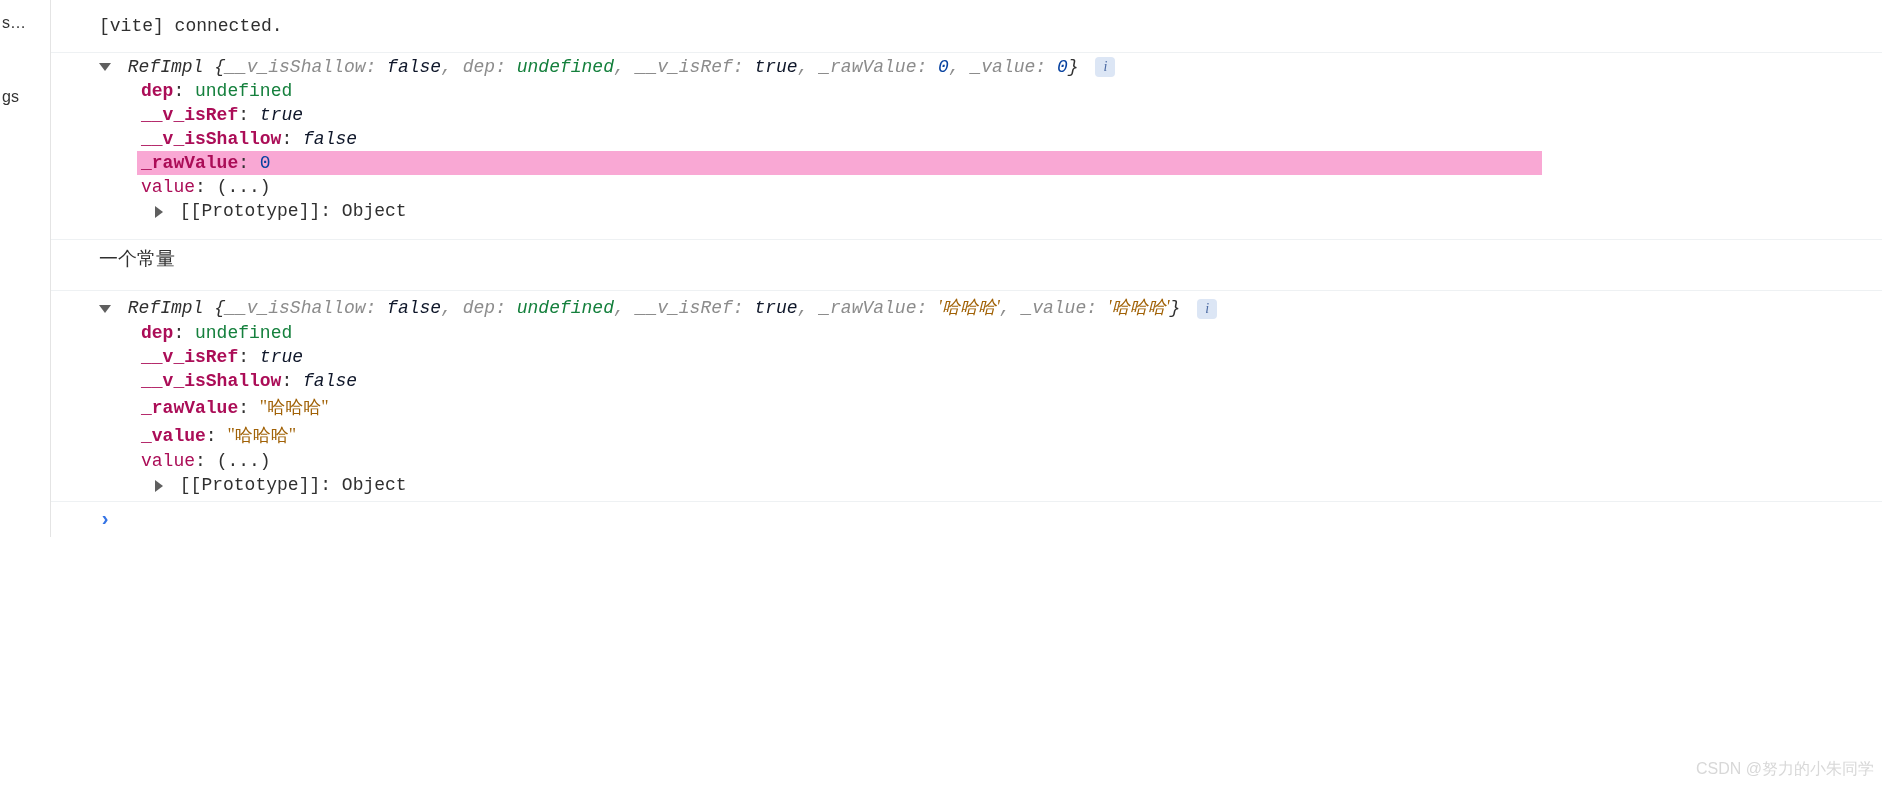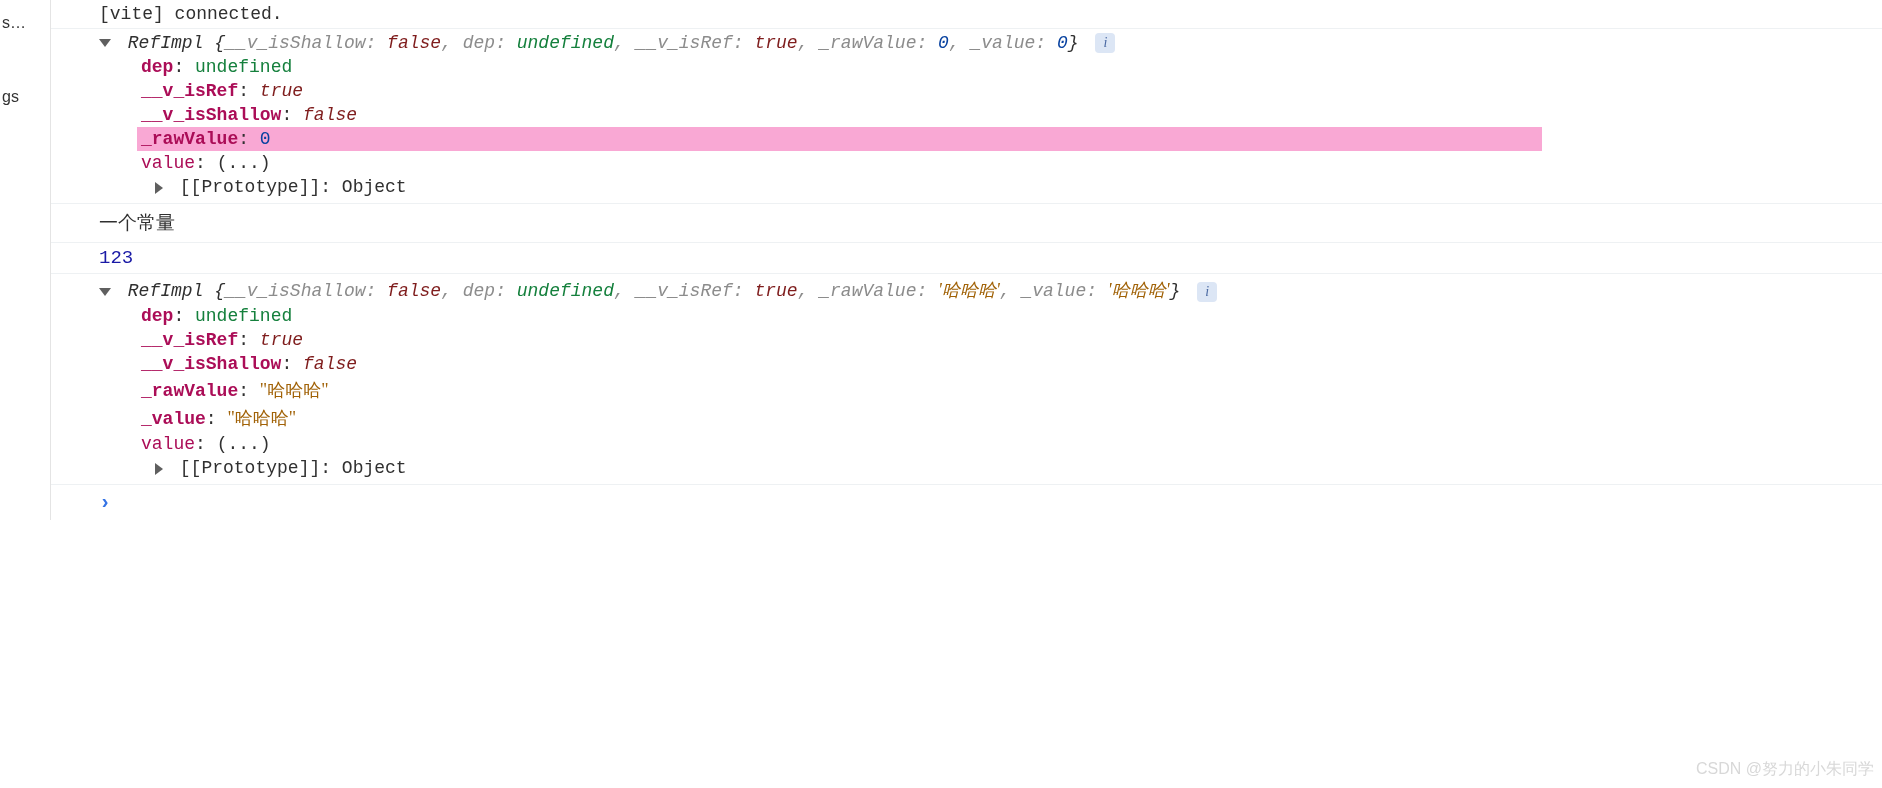--- a/index.html
+++ b/index.html
@@ -29,20 +29,21 @@
     position: absolute;
     left: 50px;
     top: 0;
     right: 0;
     border-left: 1px solid #e4e4e4;
   }
   .log-row {
     border-top: 1px solid #eef1f3;
     padding: 4px 40px 4px 48px;
     position: relative;
+    margin-top: 12px;
   }
   .log-row.first { border-top: none; }
   .vite-line { color: #303030; }
   .triangle {
     display: inline-block;
     width: 0; height: 0;
     vertical-align: middle;
     margin-right: 6px;
   }
   .triangle.down {
@@ -55,21 +56,21 @@
     border-bottom: 6px solid transparent;
     border-left: 8px solid #5f5f5f;
   }
   .preview {
     color: #303030;
     font-style: italic;
   }
   .preview .brace { color: #303030; }
   .preview .key { color: #8c8c8c; }
   .preview .colon { color: #8c8c8c; }
-  .bool { color: #7f1d1d; font-style: italic; }
+  .bool { color: #0f172a; font-style: italic; }
   .undef { color: #15803d; }
   .num { color: #0842a0; }
   .str { color: #a16207; font-family: Liberation Serif, serif; }
   .info-badge {
     display: inline-flex;
     align-items: center;
     justify-content: center;
     width: 20px; height: 20px;
     background: #dce6f5;
     color: #4b6aa3;
@@ -154,23 +155,20 @@
         <span class="triangle right"></span>
         <span class="black">[[Prototype]]</span><span class="black">: </span><span class="black">Object</span>
       </div>
     </div>
   </div>
 
   <div class="log-row" style="padding:0">
     <div class="plain-text">一个常量</div>
   </div>
 
-  <div class="log-row" style="padding:0">
-    <div class="number-log">123</div>
-  </div>
 
   <div class="log-row">
     <span class="triangle down"></span>
     <span class="preview">
       <span class="black">RefImpl</span>
       <span class="brace"> {</span><span class="key">__v_isShallow</span><span class="colon">: </span><span class="bool">false</span><span class="key">, </span><span class="key">dep</span><span class="colon">: </span><span class="undef">undefined</span><span class="key">, </span><span class="key">__v_isRef</span><span class="colon">: </span><span class="bool">true</span><span class="key">, </span><span class="key">_rawValue</span><span class="colon">: </span><span class="str">'哈哈哈'</span><span class="key">, </span><span class="key">_value</span><span class="colon">: </span><span class="str">'哈哈哈'</span><span class="brace">}</span>
     </span>
     <span class="info-badge">i</span>
 
     <div class="props">

